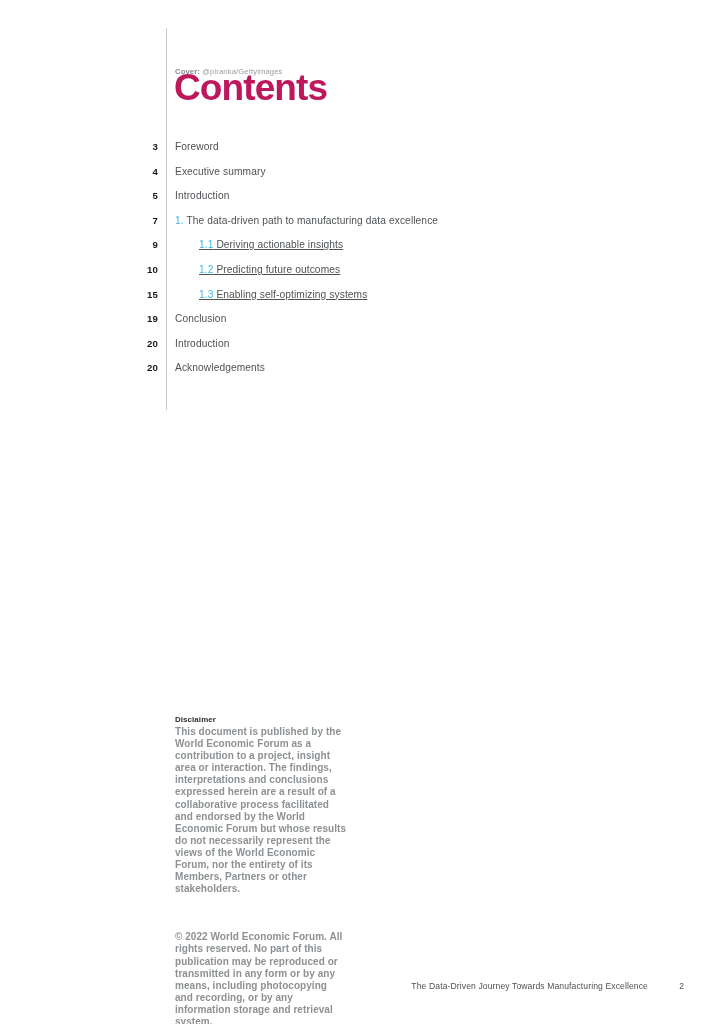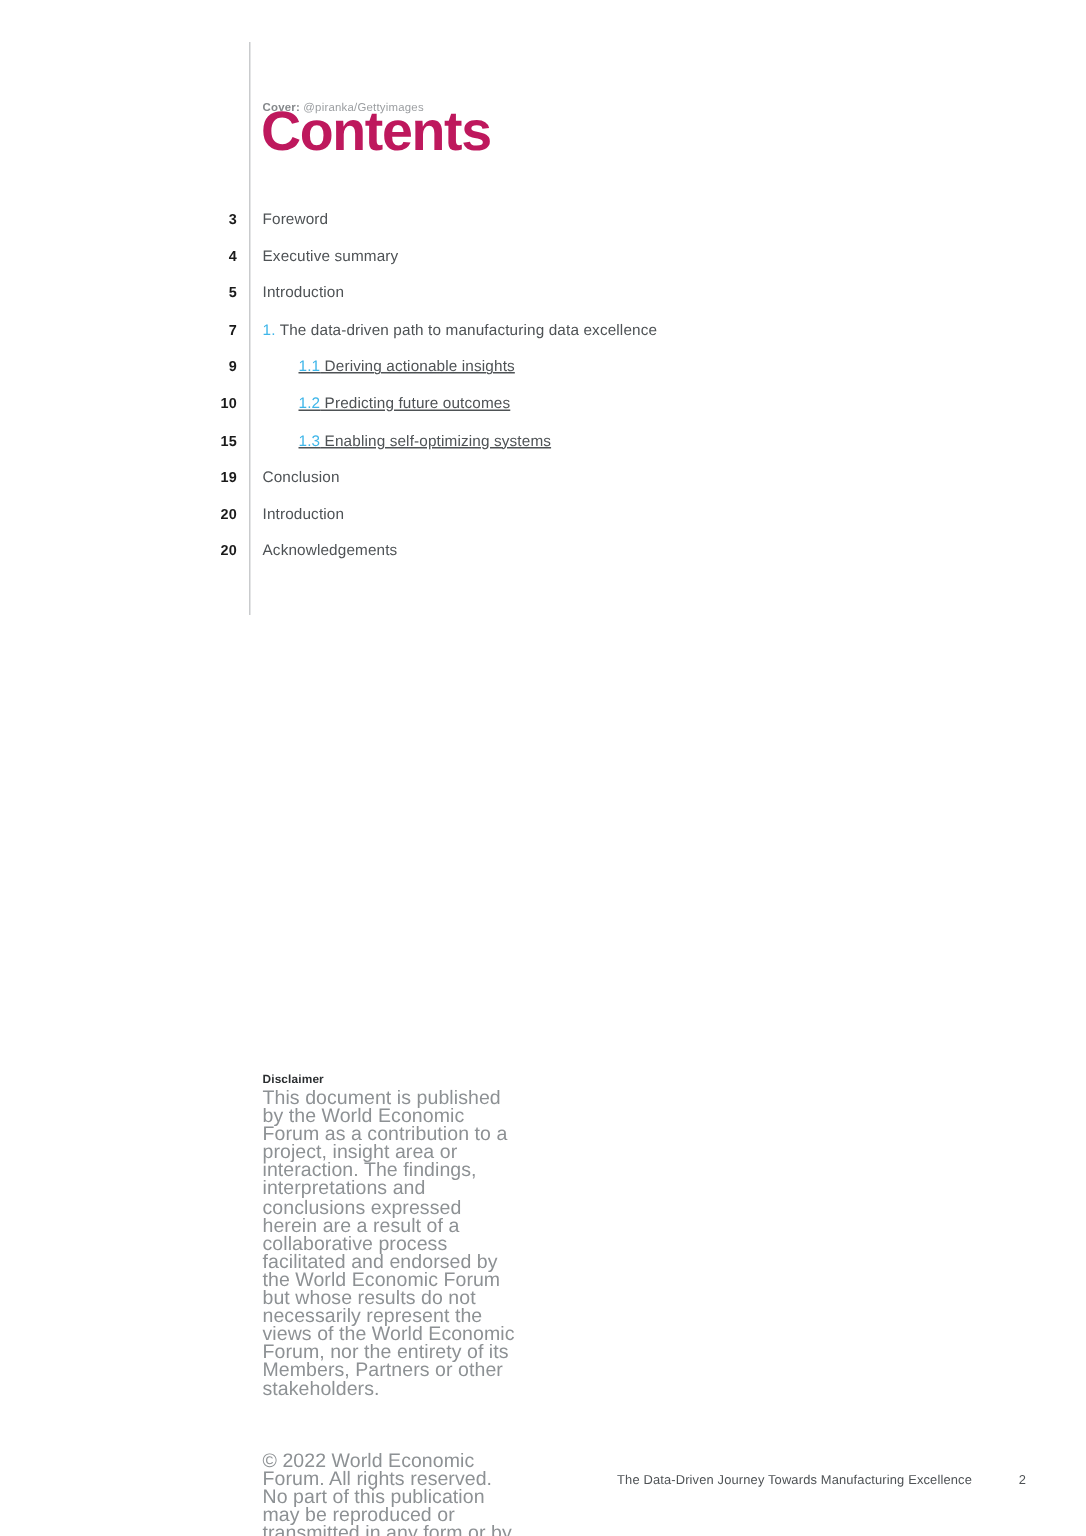--- a/index.html
+++ b/index.html
@@ -99,24 +99,25 @@
     width: 172px;
   }
   .disc-head {
     font-size: 7.9px;
     font-weight: bold;
     color: #2b2e30;
     margin-bottom: 2px;
     letter-spacing: 0.1px;
   }
   .disc-text {
-    font-size: 13px;
+    font-size: 10px;
     line-height: 12.1px;
     color: #8d9194;
     letter-spacing: 0.05px;
+    font-weight: bold;
   }
   .disc-text.second {
     margin-top: 36px;
   }
 
   
   .footer {
     position: absolute;
     left: 0;
     top: 981px;

